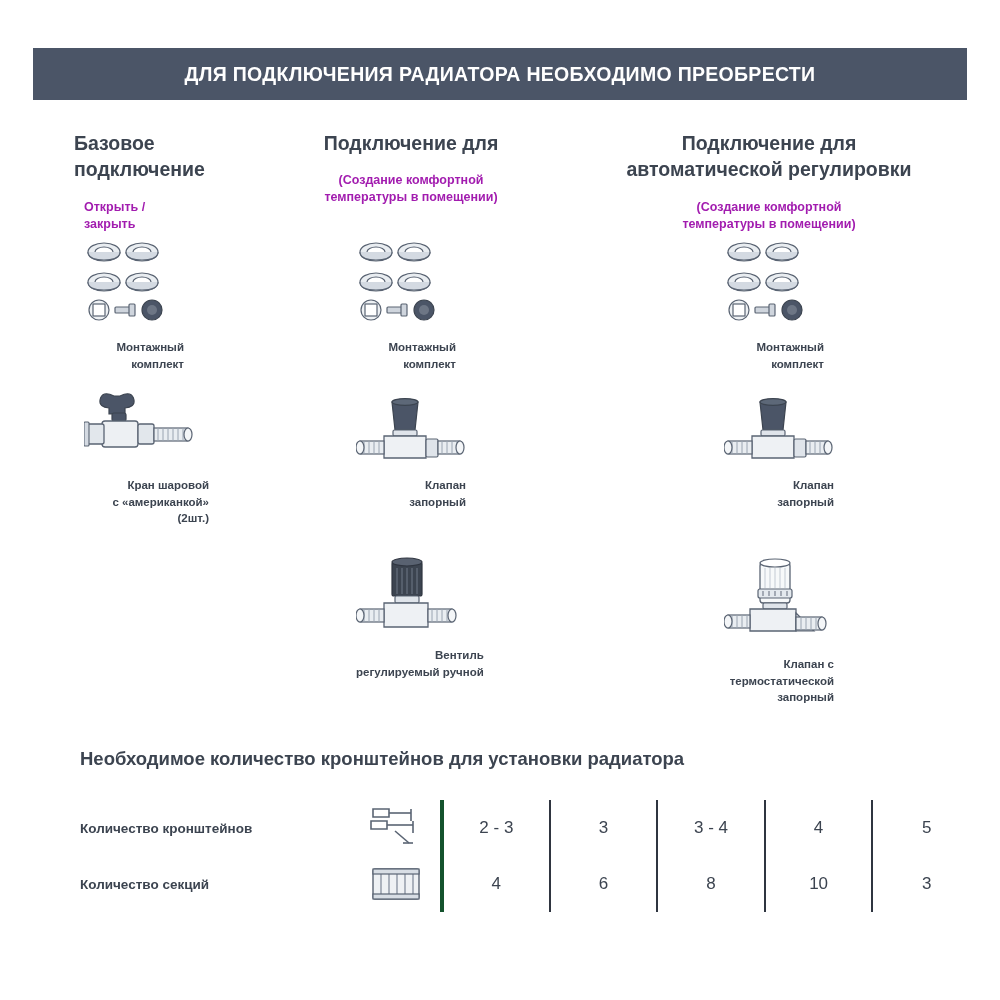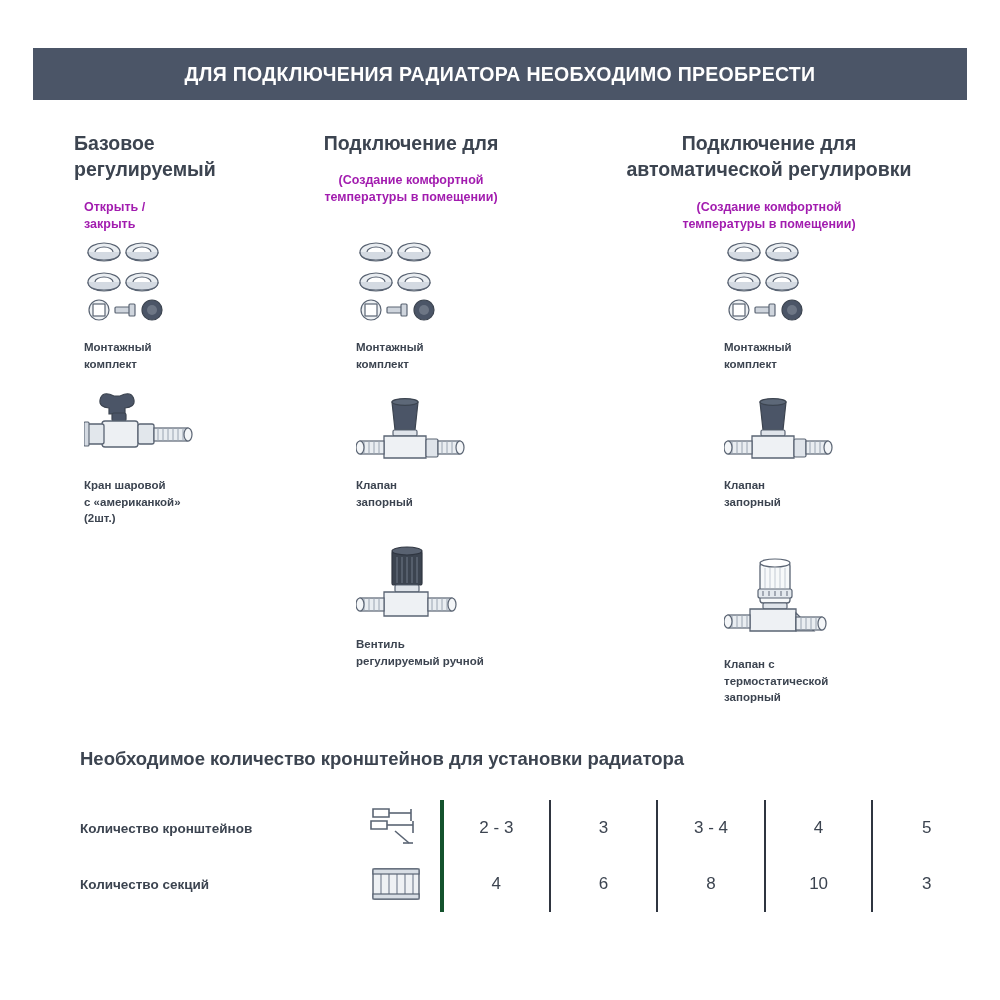--- a/index.html
+++ b/index.html
@@ -62,20 +62,21 @@
   .col-3 .col-sub { text-align: center; padding-left: 10px; }
 
   
   .item { position: absolute; }
   .item-caption {
     font-size: 11.5px;
     font-weight: bold;
     line-height: 1.45;
     color: #3c4450;
     margin-top: 9px;
+    text-align: right;
   }
 
   
   .table-wrap {
     position: absolute;
     left: 24px; top: 748px;
     width: 934px;
   }
   .table-title {
     font-size: 18.5px;
@@ -123,21 +124,21 @@
 
   <div class="header">
     <div class="header-title">ДЛЯ ПОДКЛЮЧЕНИЯ РАДИАТОРА НЕОБХОДИМО ПРЕОБРЕСТИ</div>
   </div>
 
   <div class="columns">
 
     <div class="col col-1">
       <div class="col-title">
         <span>Базовое</span><br>
-        <span>регулируемый</span>
+        <span>подключение</span>
       </div>
       <div class="col-sub">
         <span>Открыть /</span><br>
         <span>закрыть</span>
       </div>
 
       <div class="item" style="left:51px; top:108px;">
         <svg width="100" height="92" viewBox="0 0 100 92">
 
           <g>
@@ -289,21 +290,21 @@
             <line x1="101" y1="43" x2="101" y2="56"></line>
           </g>
           <ellipse cx="104" cy="49.5" rx="4" ry="6.5" fill="#f4f6f8" stroke="#5a6473" stroke-width="1.2"></ellipse>
         </svg>
         <div class="item-caption">
           <span>Клапан</span><br>
           <span>запорный</span>
         </div>
       </div>
 
-      <div class="item" style="left:95px; top:409px;">
+      <div class="item" style="left:95px; top:420px;">
         <svg width="110" height="88" viewBox="0 0 110 88">
 
           <rect x="36" y="12" width="30" height="34" rx="2" fill="#3c4450" stroke="#2f3540" stroke-width="1.2"></rect>
           <ellipse cx="51" cy="12" rx="15" ry="4" fill="#596271" stroke="#2f3540" stroke-width="1.1"></ellipse>
           <g stroke="#6f7887" stroke-width="1">
             <line x1="41" y1="18" x2="41" y2="44"></line>
             <line x1="46" y1="18" x2="46" y2="44"></line>
             <line x1="51" y1="18" x2="51" y2="44"></line>
             <line x1="56" y1="18" x2="56" y2="44"></line>
             <line x1="61" y1="18" x2="61" y2="44"></line>

